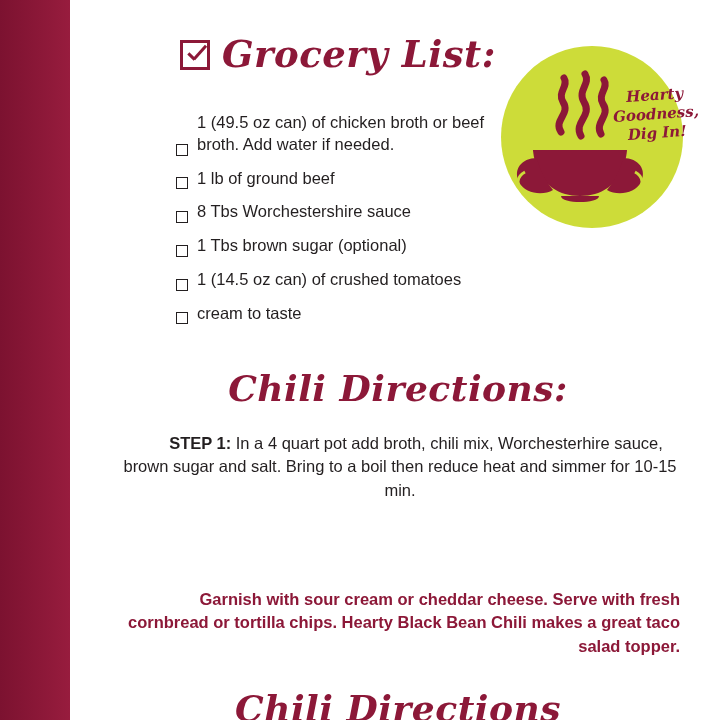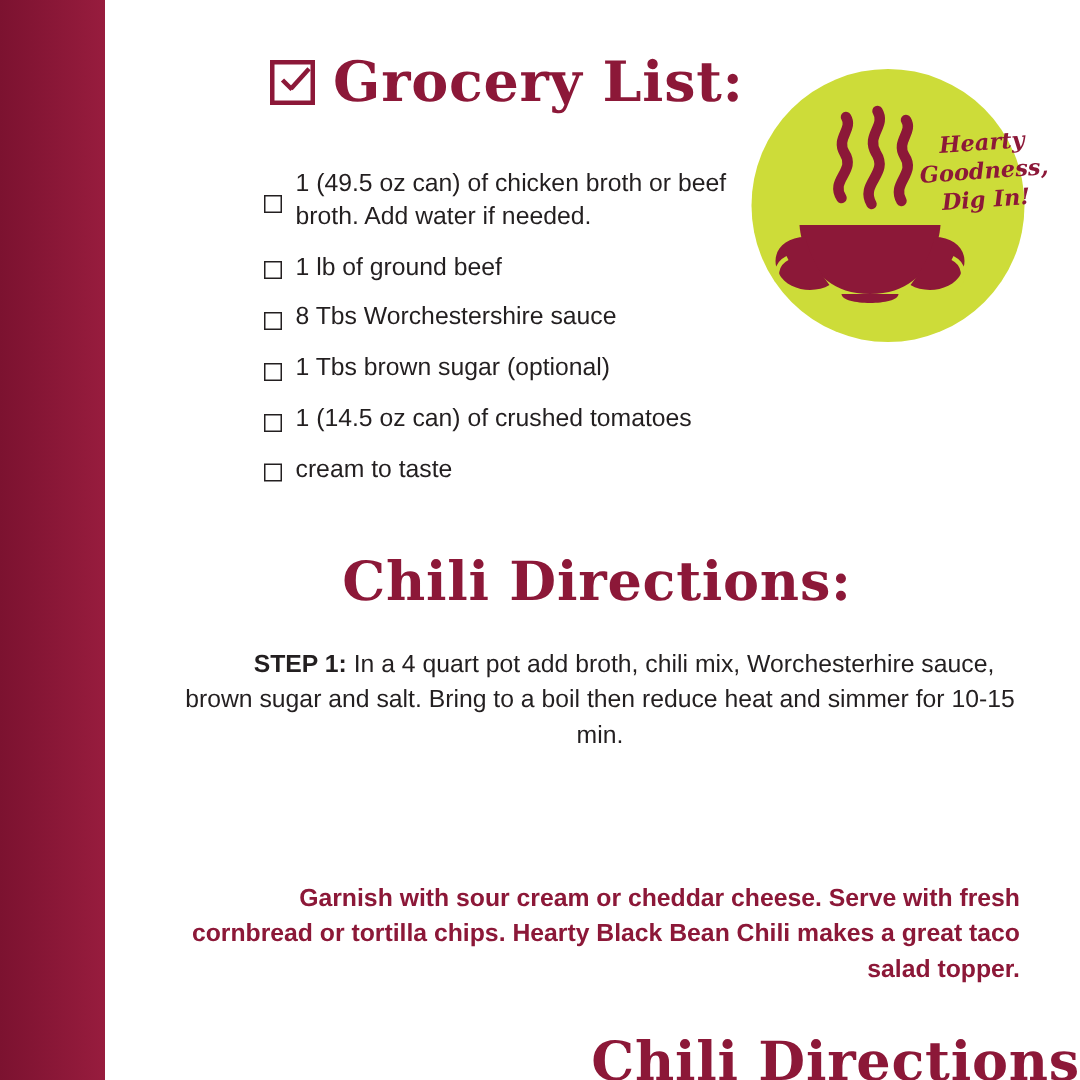--- a/index.html
+++ b/index.html
@@ -78,37 +78,38 @@
     position: absolute;
     left: 8px;
     top: 8px;
     width: 18px;
     height: 3px;
     background: #8c1838;
     transform: rotate(-48deg);
   }
   .script-title {
     font-family: "DejaVu Serif", serif;
+    font-style: italic;
     font-weight: bold;
     color: #8c1838;
     font-size: 37px;
     letter-spacing: 0.5px;
     line-height: 1;
     white-space: nowrap;
   }
 
   .grocery-items {
     position: absolute;
     left: 100px;
     top: 112px;
     width: 330px;
   }
   .g-item {
     display: flex;
-    align-items: center;
+    align-items: flex-end;
     gap: 9px;
     margin-bottom: 12px;
   }
   .checkbox-sm {
     flex: 0 0 auto;
     width: 12px;
     height: 12px;
     border: 1.6px solid #231f20;
     box-sizing: border-box;
     margin-top: 4px;
@@ -191,21 +192,21 @@
     font-size: 16.5px;
     line-height: 1.42;
   }
 
   
   .bottom-script {
     position: absolute;
     left: 0;
     top: 690px;
     width: 644px;
-    text-align: right;
+    text-align: center;
     overflow: hidden;
     height: 30px;
   }
   .bottom-script .script-title {
     font-size: 36px;
   }
 </style>
 </head>
 <body>
 

